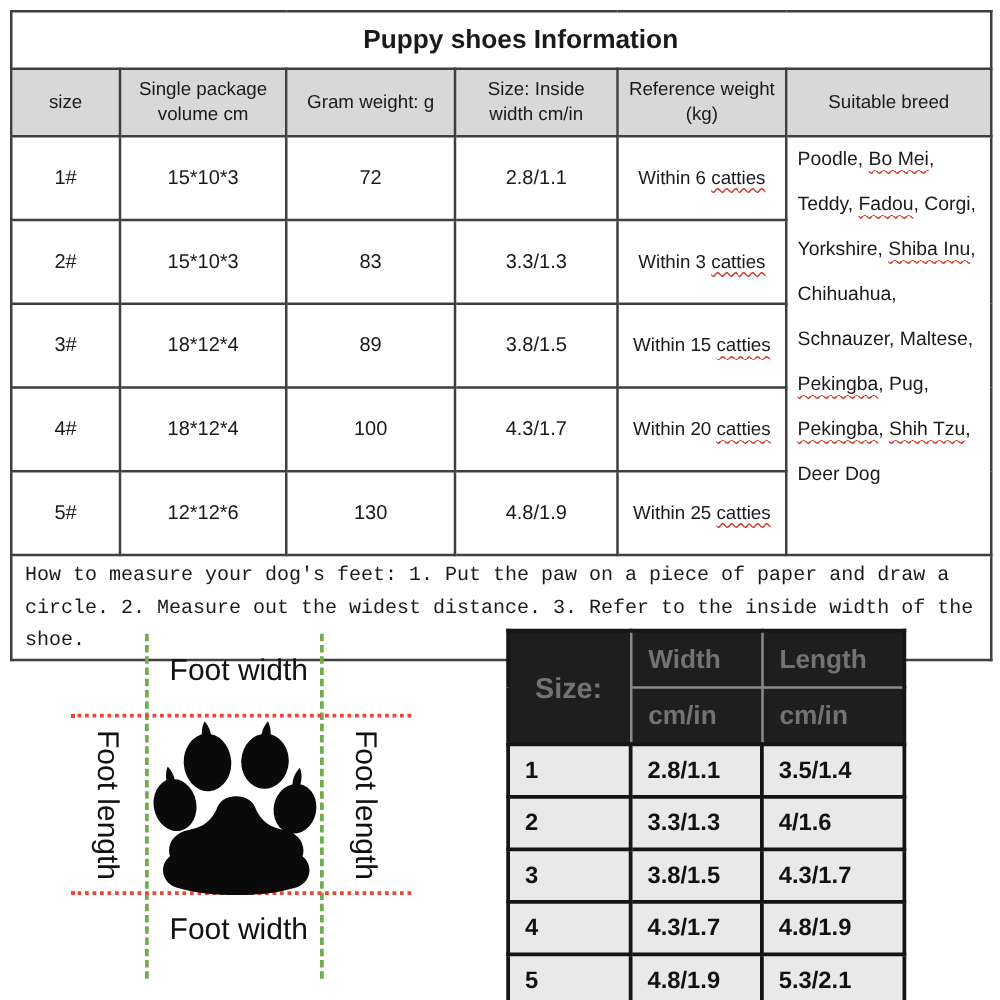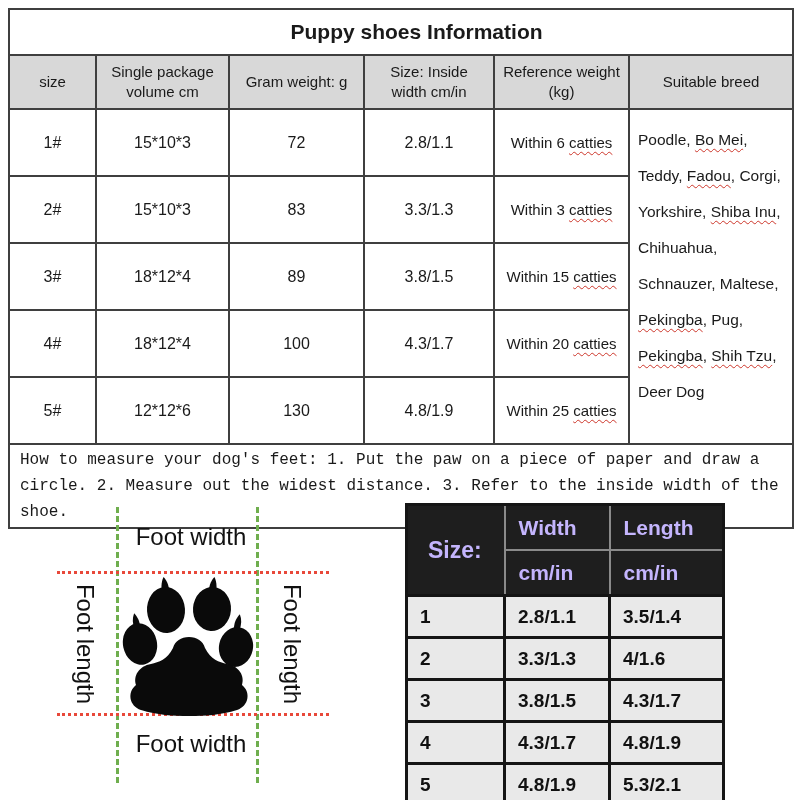--- a/index.html
+++ b/index.html
@@ -8,38 +8,38 @@
 
   
   table.info{position:absolute;left:8px;top:8px;width:784px;border-collapse:collapse;
              table-layout:fixed;border:2px solid #3f3f3f;}
   table.info td,table.info th{border:2px solid #3f3f3f;overflow:hidden;}
   .title-row td{height:42px;text-align:center;font-size:21px;font-weight:600;background:#fff;padding-left:32px;}
   .head-row th{height:52px;background:#d8d8d8;font-size:15px;font-weight:400;
                text-align:center;padding:0 6px;line-height:20px;}
   .data-row td{height:63px;text-align:center;font-size:16px;vertical-align:middle;background:#fff;}
   td.ref{font-size:15px;}
-  td.breed{text-align:left;vertical-align:top;padding:12px 4px 0 8px;line-height:36px;
+  td.breed{text-align:left;vertical-align:top;padding:0 4px 0 8px;line-height:36px;
            font-size:15.5px;}
   .note-row td{height:57px;text-align:left;vertical-align:middle;padding:2px 10px;
                font-size:16px;line-height:26px;font-family:Liberation Mono, monospace;}
   .sq{text-decoration-line:underline;text-decoration-style:wavy;
       text-decoration-color:#cd372b;text-decoration-thickness:1px;text-underline-offset:3px;}
 
   
   .vline{position:absolute;width:0;border-left:3px dashed #6fae4e;}
   .hline{position:absolute;height:0;border-top:3px dotted #e8483a;}
   .lbl{position:absolute;font-size:24px;color:#111;text-align:center;white-space:nowrap;}
   .rot{transform:rotate(90deg);transform-origin:center;}
   .paw-svg{position:absolute;left:121px;top:566px;}
 
   
   table.chart{position:absolute;left:405px;top:503px;width:317px;border-collapse:collapse;
               table-layout:fixed;border:3px solid #151515;}
-  table.chart th{background:#1e1e1e;color:#c4b5fd;border:2px solid #8a8a8a;
+  table.chart th{background:#1e1e1e;color:#737373;border:2px solid #8a8a8a;
                  font-weight:700;text-align:left;}
   table.chart th.size-h{font-size:23px;padding-left:20px;}
   table.chart th.col-h{font-size:21px;padding-left:13px;height:41px;}
   table.chart td{background:#e9e9e9;border:3px solid #151515;font-weight:700;
                  font-size:19px;padding-left:12px;height:37px;color:#111;}
 </style>
 </head>
 <body>
 
 <div class="page">

